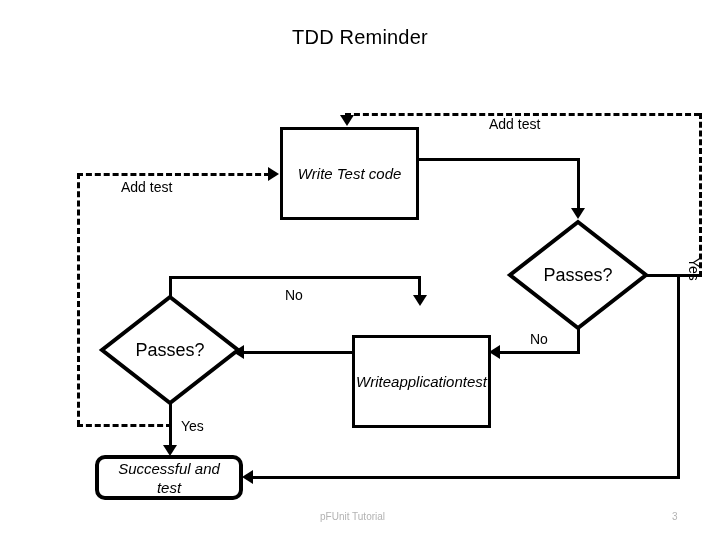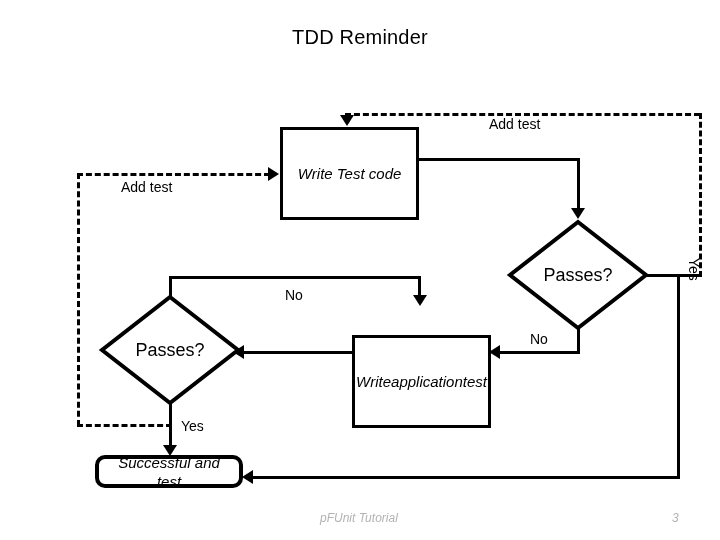--- a/index.html
+++ b/index.html
@@ -123,25 +123,24 @@
     z-index: 7;
   }
   .edge-label.rot {
     transform: rotate(90deg);
     transform-origin: left top;
   }
 
   
   .footer-text {
     position: absolute;
-    font-size: 12px;
+    font-size: 10px;
     color: #b3b3b3;
     white-space: nowrap;
     z-index: 8;
-    font-style: italic;
   }
   #footer-center { left: 320px; top: 511px; }
   #footer-page   { left: 672px; top: 511px; }
 </style>
 </head>
 <body>
 
 <div id="slide">
 
   <div id="title">TDD Reminder</div>
@@ -188,21 +187,21 @@
   <div class="node-box" style="left:280px; top:127px; width:139px; height:93px;">
     <span>Write Test code</span>
   </div>
 
   <div class="node-box" style="left:352px; top:307px; width:139px; height:93px; margin-top:28px;">
     <span>Write</span>
     <span>application</span>
     <span>test</span>
   </div>
 
-  <div class="node-box rounded" style="left:95px; top:455px; width:148px; height:33px; flex-direction:column;">
+  <div class="node-box rounded" style="left:95px; top:455px; width:148px; height:45px; flex-direction:column;">
     <span>Successful and</span>
     <span>test</span>
   </div>
 
   <div class="diamond-wrap" style="left:508px; top:220px; width:140px; height:110px;">
     <svg width="140" height="110" viewBox="0 0 140 110">
       <polygon points="70,2 138,55 70,108 2,55" fill="#ffffff" stroke="#000000" stroke-width="4"></polygon>
     </svg>
     <div class="diamond-label">Passes?</div>
   </div>

